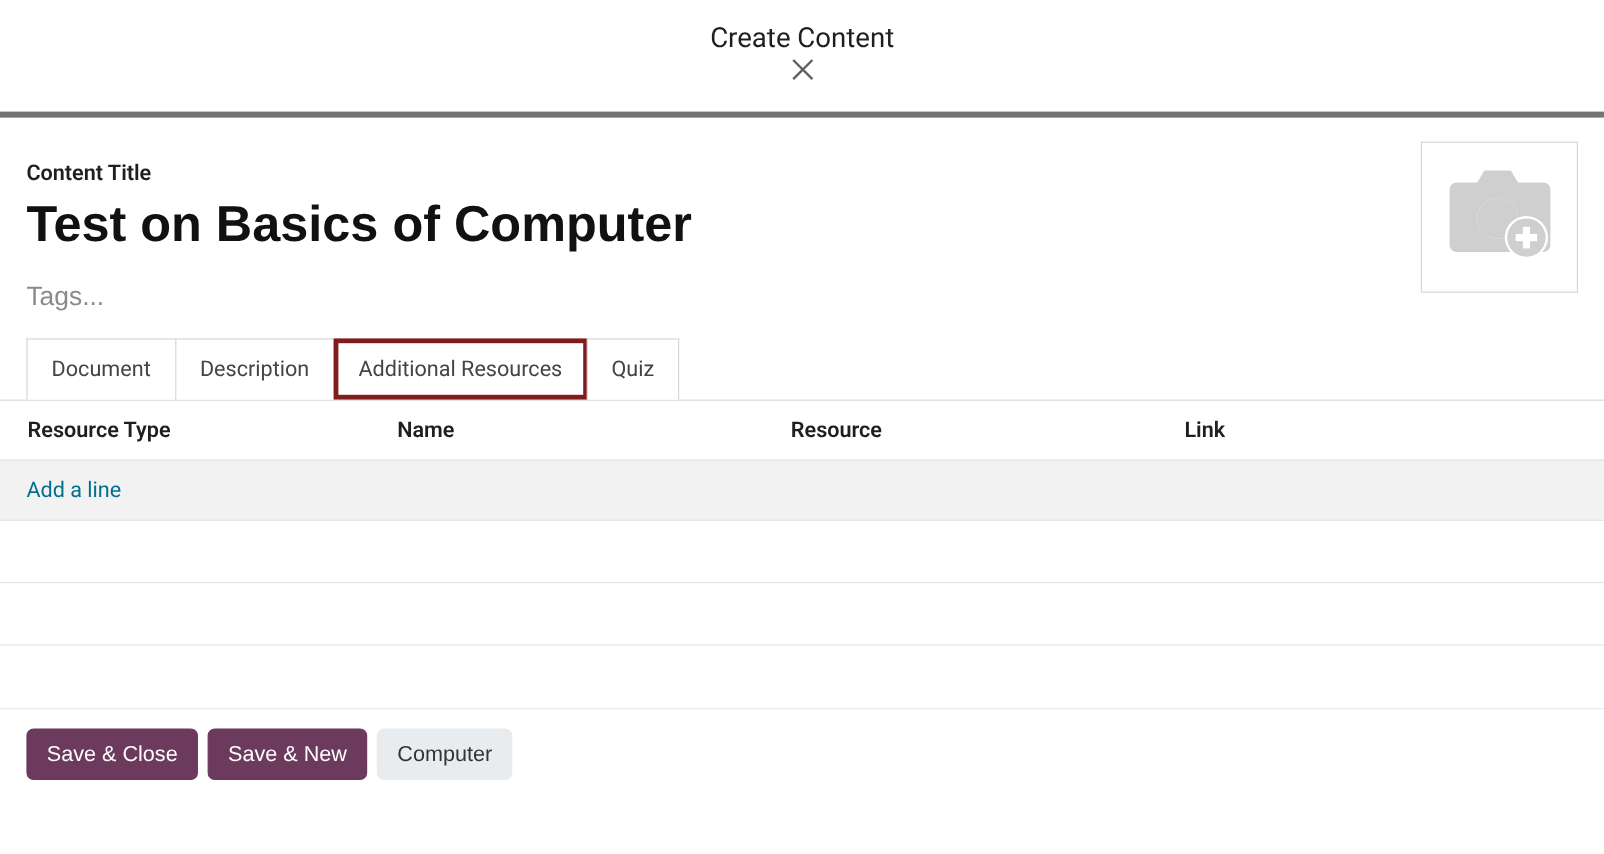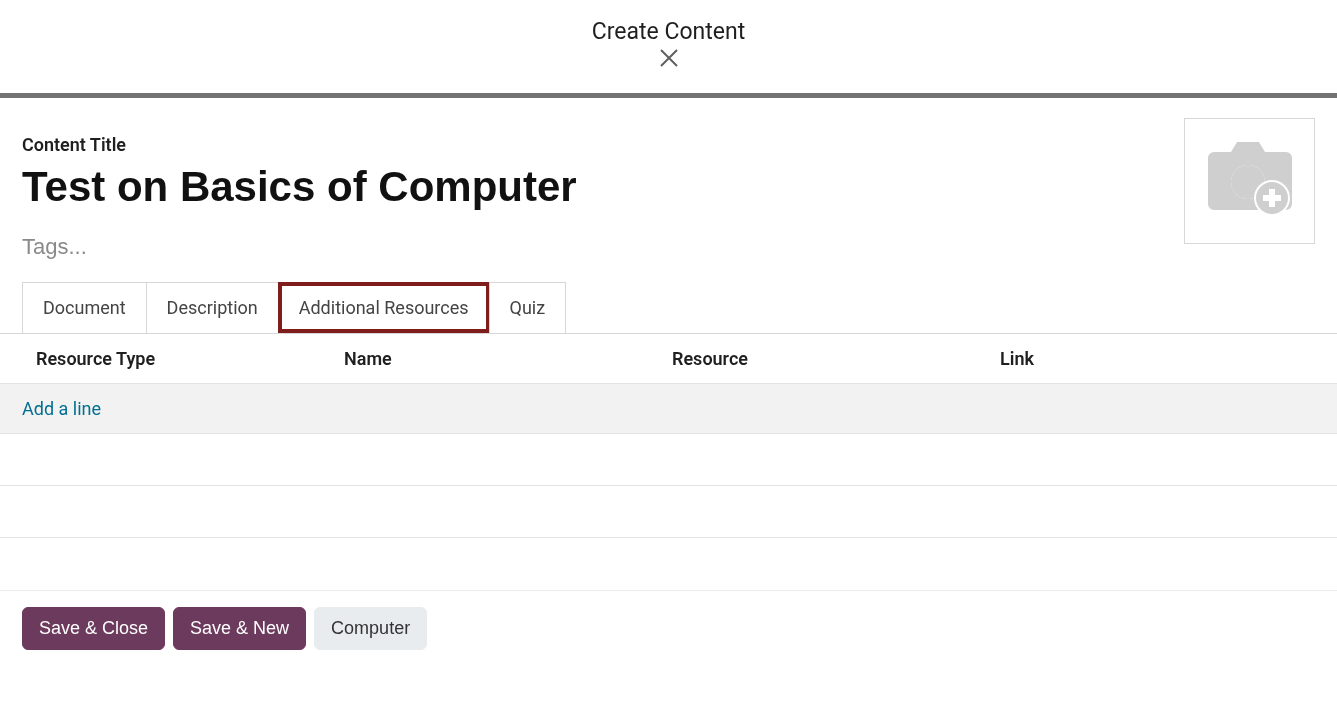--- a/index.html
+++ b/index.html
@@ -111,21 +111,21 @@
     }
 
     
     .table-area {
       border-top: 1px solid #d7d7d7;
       margin: 0;
       width: 100%;
     }
     .thead {
       display: flex;
-      padding: 14px 36px;
+      padding: 14px 23px;
     }
     .th {
       font-size: 18px;
       font-weight: 600;
       color: #1f1f1f;
     }
     .th-type { width: 308px; }
     .th-name { width: 328px; }
     .th-res  { width: 328px; }
     .th-link { flex: 1; }

